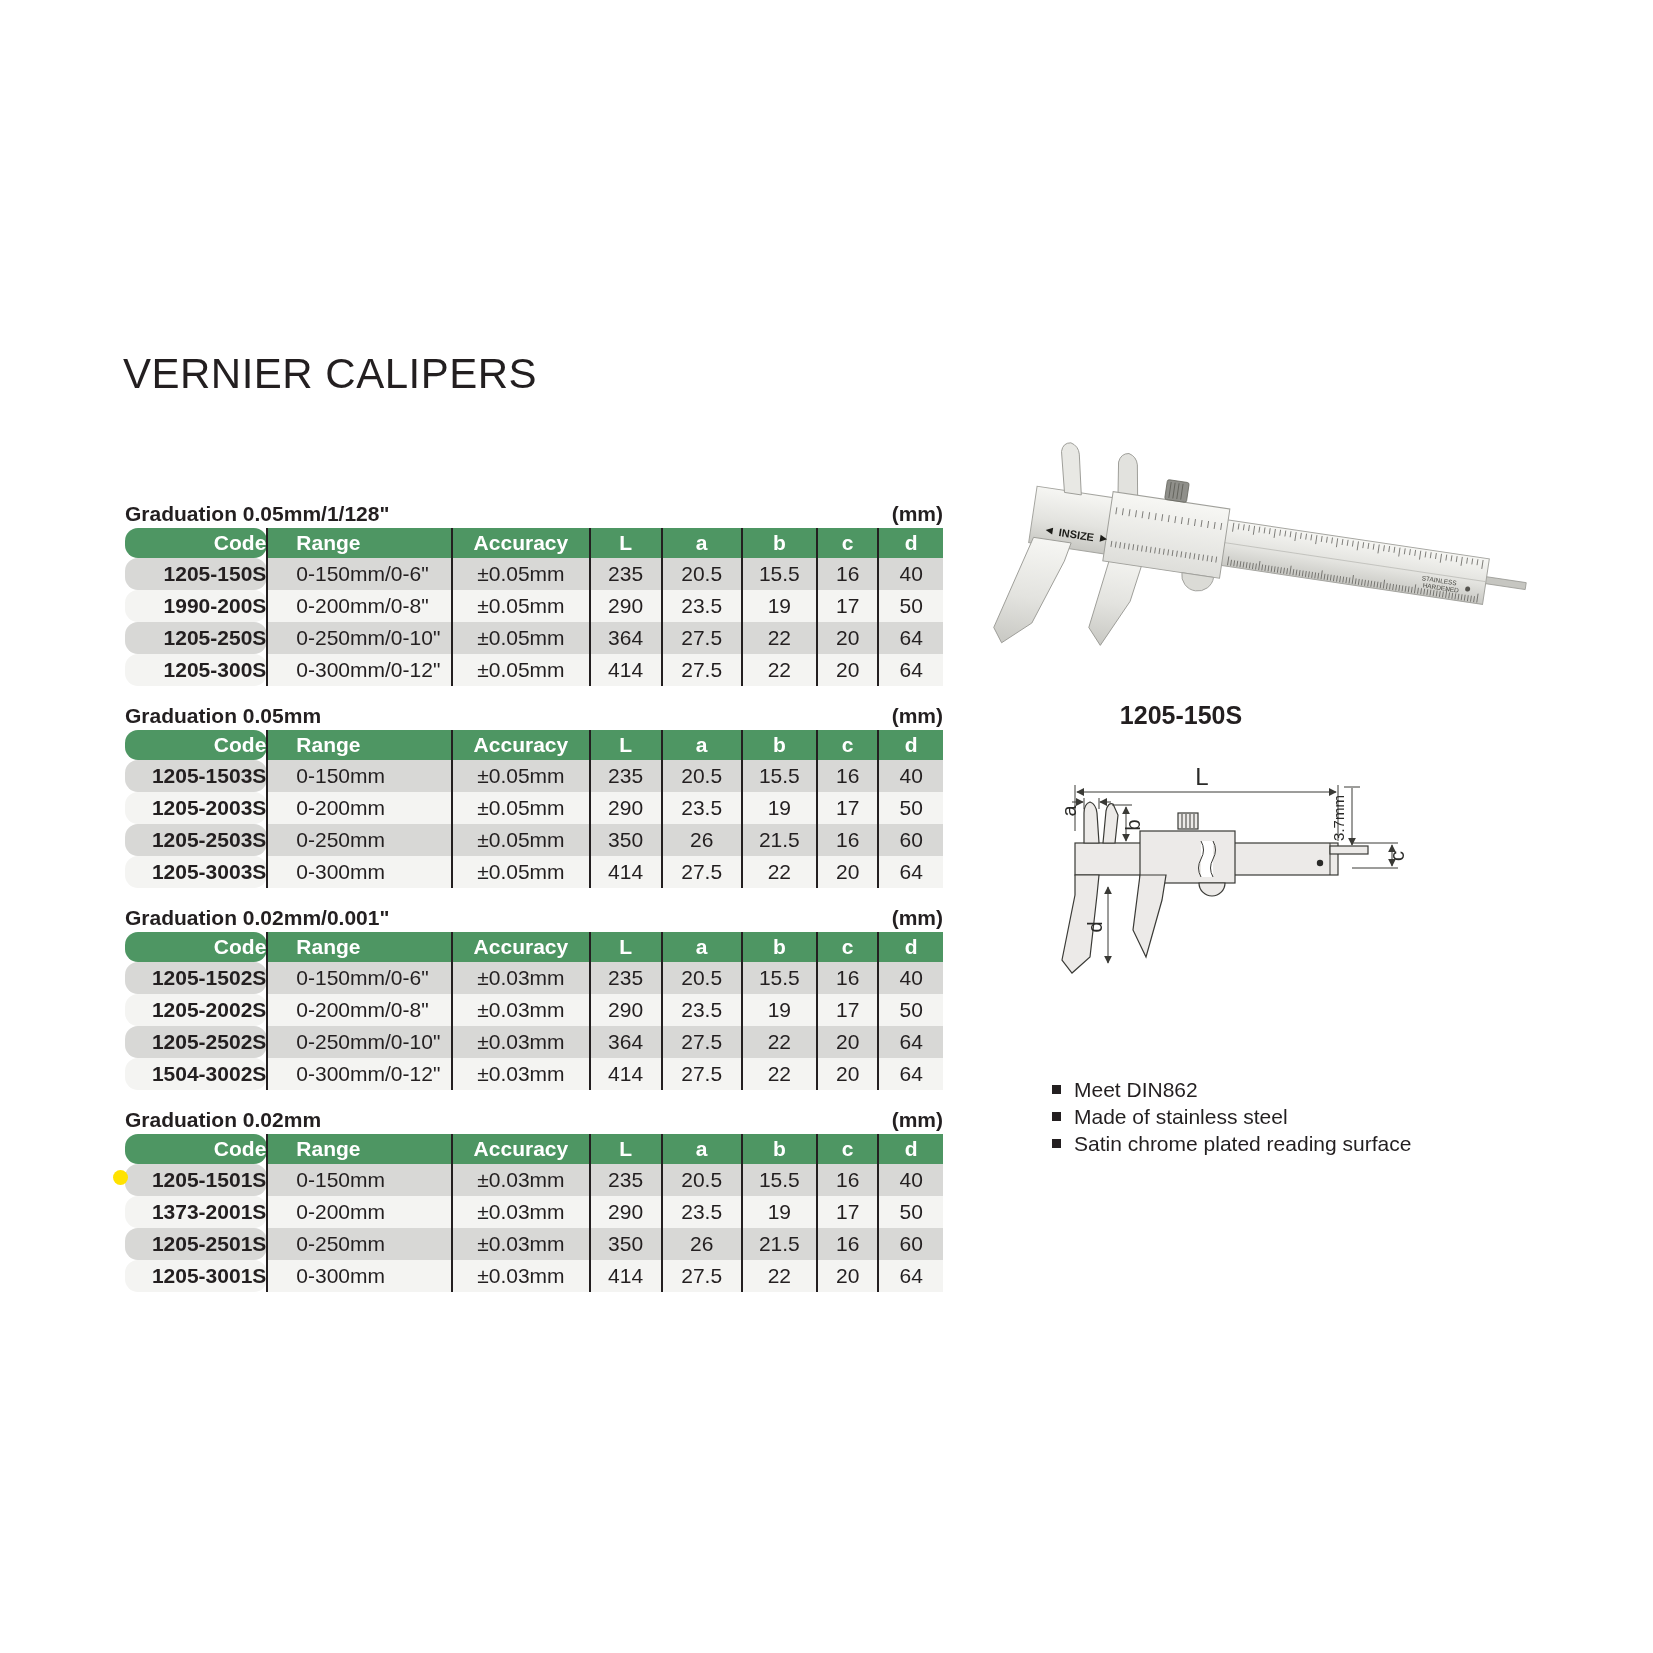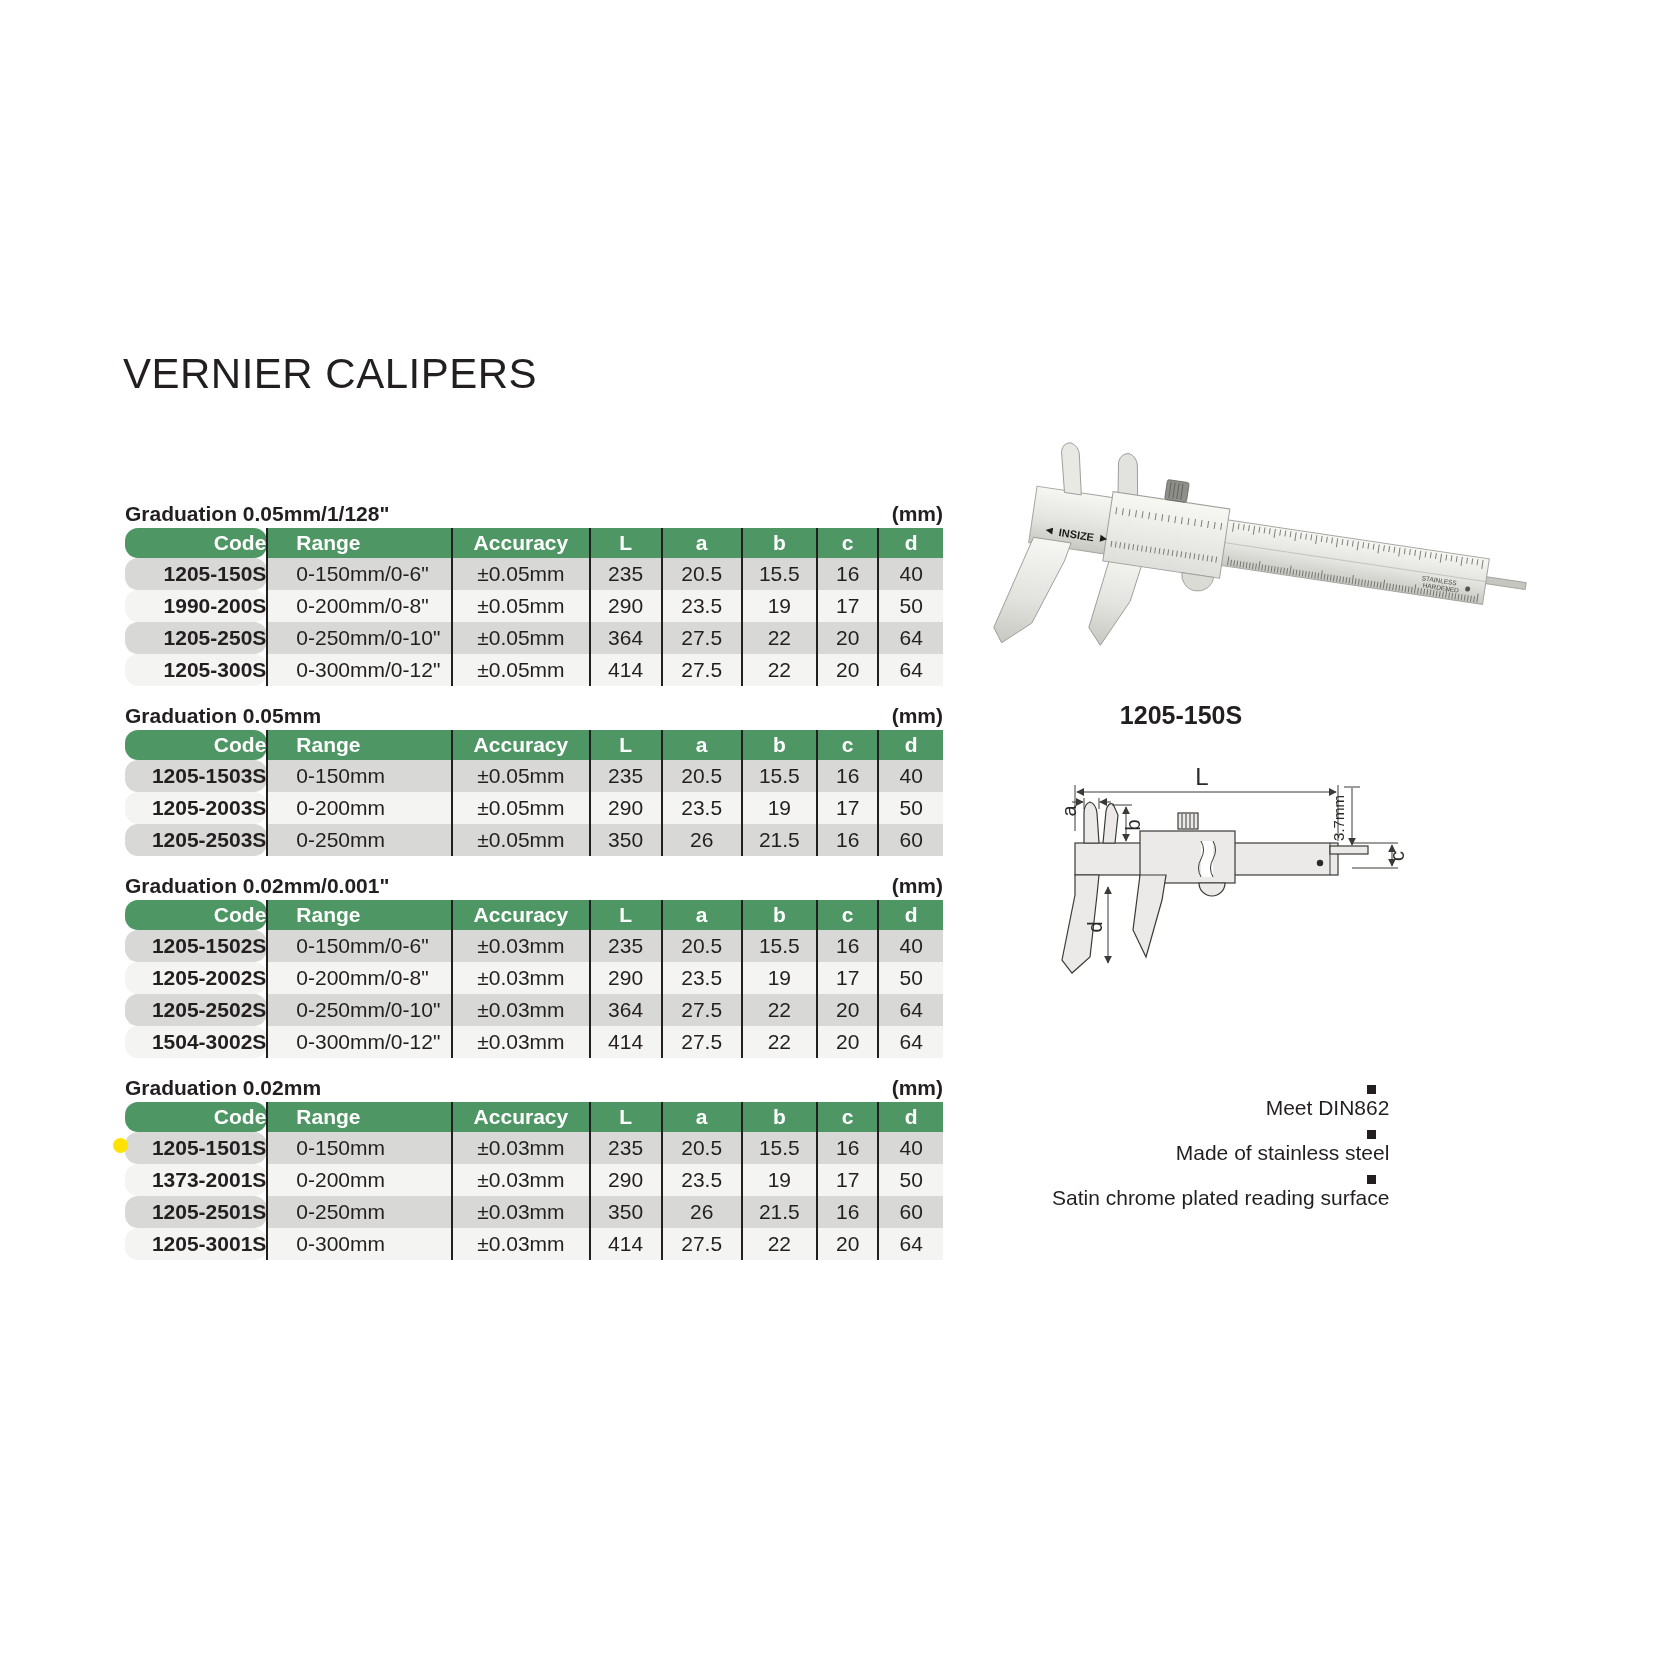--- a/index.html
+++ b/index.html
@@ -51,21 +51,21 @@
     position:absolute;left:-12px;top:64px;width:15px;height:15px;border-radius:50%;
     background:var(--yellow);
   }
   .photo-wrap{position:absolute;left:992px;top:438px;width:552px;height:238px;}
   .model-label{
     position:absolute;left:1020px;top:701px;width:322px;text-align:center;
     font-size:25px;font-weight:bold;color:var(--ink);
   }
   .diagram-wrap{position:absolute;left:1000px;top:735px;width:410px;height:310px;}
   .features{position:absolute;left:1052px;top:1076px;}
-  .feature{display:flex;align-items:flex-end;font-size:21px;line-height:27px;color:var(--ink);flex-direction:column;}
+  .feature{display:flex;align-items:flex-start;font-size:21px;line-height:27px;color:var(--ink);}
   .feature .sq{width:9px;height:9px;background:var(--ink);margin:9px 13px 0 0;flex:none;}
   svg text{font-family:"Liberation Sans",sans-serif;}
   
   .ticks line{stroke:#55544f;stroke-width:.7;}
   
   .d-body{fill:#eceae8;stroke:#3a3a36;stroke-width:1.2;}
   .d-line{stroke:#3a3a36;stroke-width:1;fill:none;}
   .d-dim{stroke:#3a3a36;stroke-width:1;fill:none;}
   .d-text{fill:#2a2a28;}
 </style>
@@ -202,20 +202,30 @@
             </tr>
             <tr>
               <td>1205-2503S</td>
               <td>0-250mm</td>
               <td>±0.05mm</td>
               <td>350</td>
               <td>26</td>
               <td>21.5</td>
               <td>16</td>
               <td>60</td>
+            </tr>
+            <tr>
+              <td>1205-3003S</td>
+              <td>0-300mm</td>
+              <td>±0.05mm</td>
+              <td>414</td>
+              <td>27.5</td>
+              <td>22</td>
+              <td>20</td>
+              <td>64</td>
             </tr>
           </tbody>
         </table>
     </section>
 
     <section class="table-block">
       <div class="grad-row">
         <span>Graduation 0.02mm/0.001"</span>
         <span>(mm)</span>
       </div>

